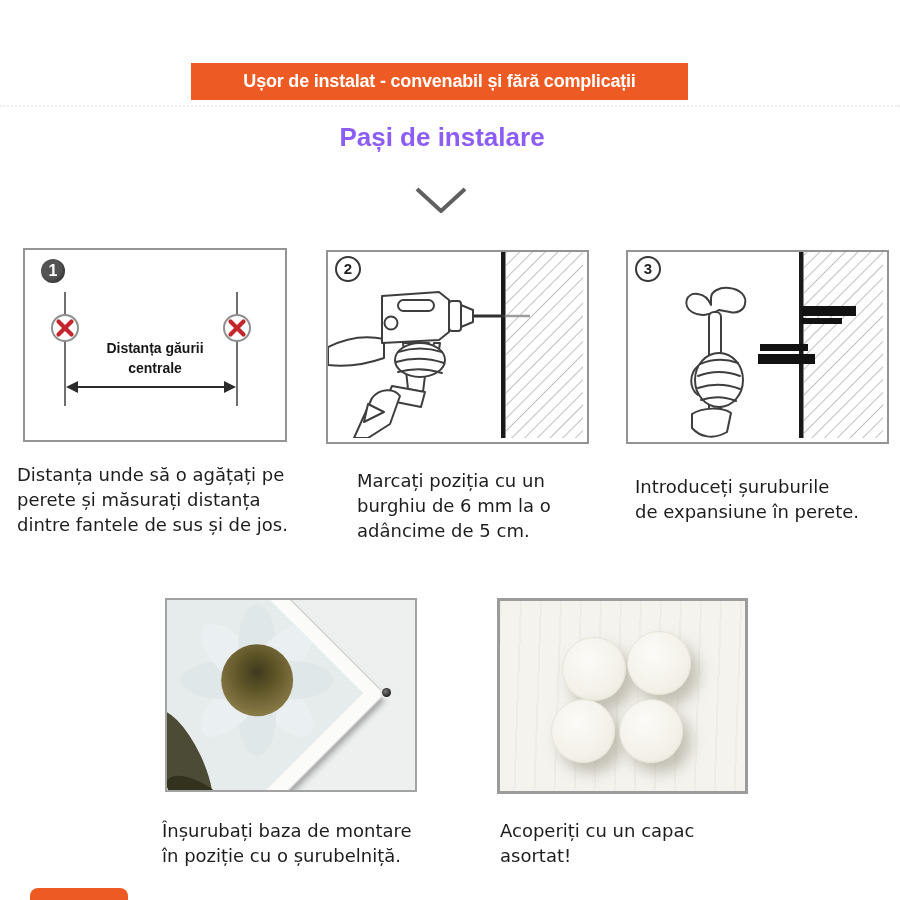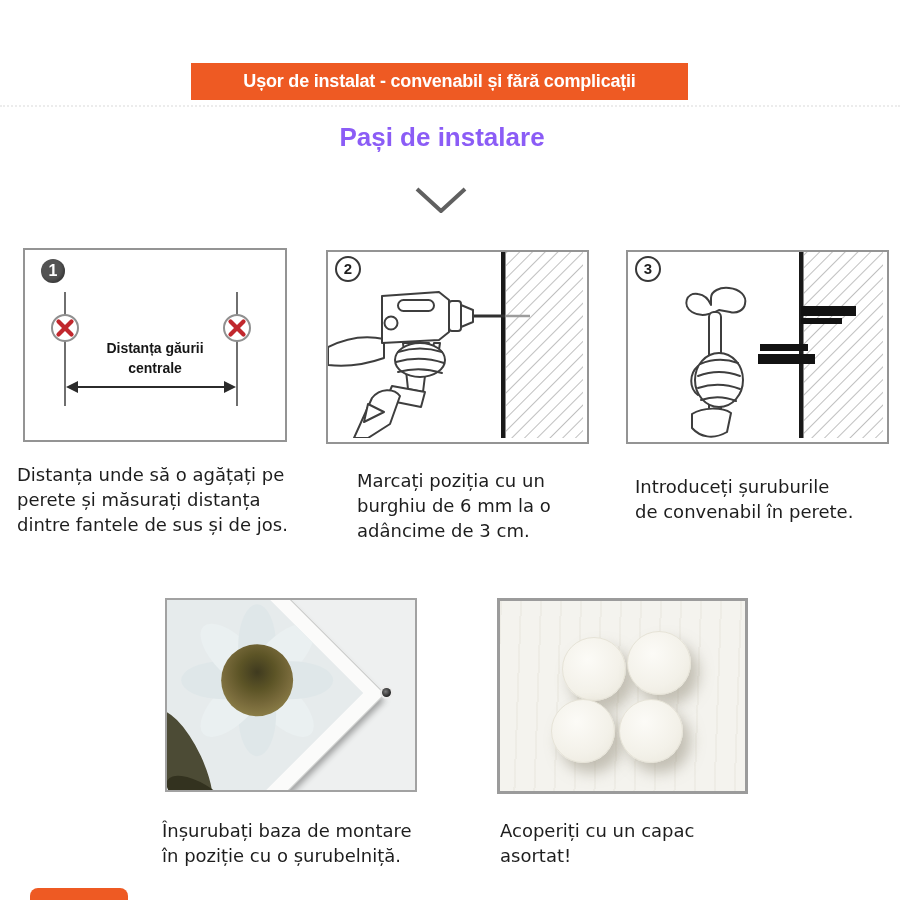--- a/index.html
+++ b/index.html
@@ -167,23 +167,23 @@
         <path d="M70,114 C61,122 61,136 70,143" fill="none"></path>
       </g>
     </svg>
   </div>
 
   <div class="caption" id="cap1">Distanța unde să o agățați pe
 perete și măsurați distanța
 dintre fantele de sus și de jos.</div>
   <div class="caption" id="cap2">Marcați poziția cu un
 burghiu de 6 mm la o
-adâncime de 3 cm.</div>
+adâncime de 5 cm.</div>
   <div class="caption" id="cap3">Introduceți șuruburile
-de convenabil în perete.</div>
+de expansiune în perete.</div>
 
   <div class="abs" id="photoA">
     <div class="pa-frame"></div>
     <div class="pa-canvas">
       <div class="petal" style="transform:rotate(0deg) translateX(-8px)"></div>
       <div class="petal alt" style="transform:rotate(45deg) translateX(-8px)"></div>
       <div class="petal" style="transform:rotate(90deg) translateX(-8px)"></div>
       <div class="petal alt" style="transform:rotate(135deg) translateX(-8px)"></div>
       <div class="petal" style="transform:rotate(180deg) translateX(-8px)"></div>
       <div class="petal alt" style="transform:rotate(225deg) translateX(-8px)"></div>

